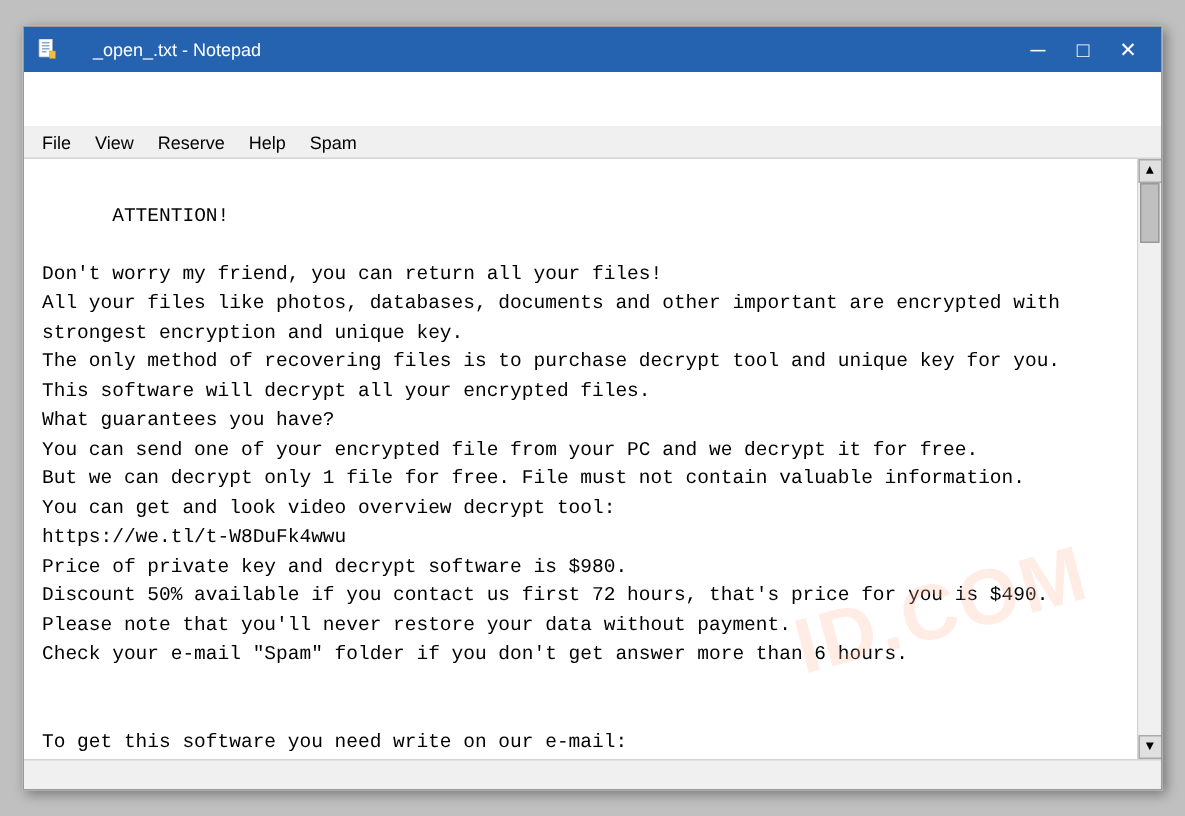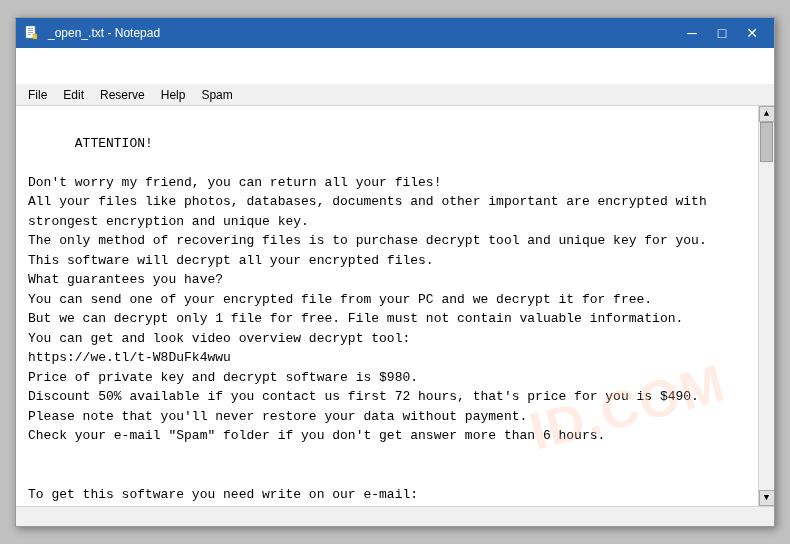--- a/index.html
+++ b/index.html
@@ -34,21 +34,21 @@
       display: flex;
       align-items: center;
       justify-content: space-between;
       padding: 0 8px;
       flex-shrink: 0;
     }
 
     .title-bar-left {
       display: flex;
       align-items: center;
-      gap: 8px;
+      gap: 22px;
     }
 
     .title-bar-icon {
       width: 16px;
       height: 16px;
       display: flex;
       align-items: center;
       justify-content: center;
     }
 
@@ -203,21 +203,21 @@
     </div>
     <div class="title-bar-controls">
       <button class="title-bar-btn">─</button>
       <button class="title-bar-btn">□</button>
       <button class="title-bar-btn close">✕</button>
     </div>
   </div>
 
   <div class="menu-bar">
     <span class="menu-item">File</span>
-    <span class="menu-item">Edit</span>
+    <span class="menu-item">View</span>
     <span class="menu-item">Reserve</span>
     <span class="menu-item">Help</span>
     <span class="menu-item">Spam</span>
   </div>
 
   <div class="content-area">
     <div class="text-content">
       <span>ATTENTION!
 
 Don't worry my friend, you can return all your files!

